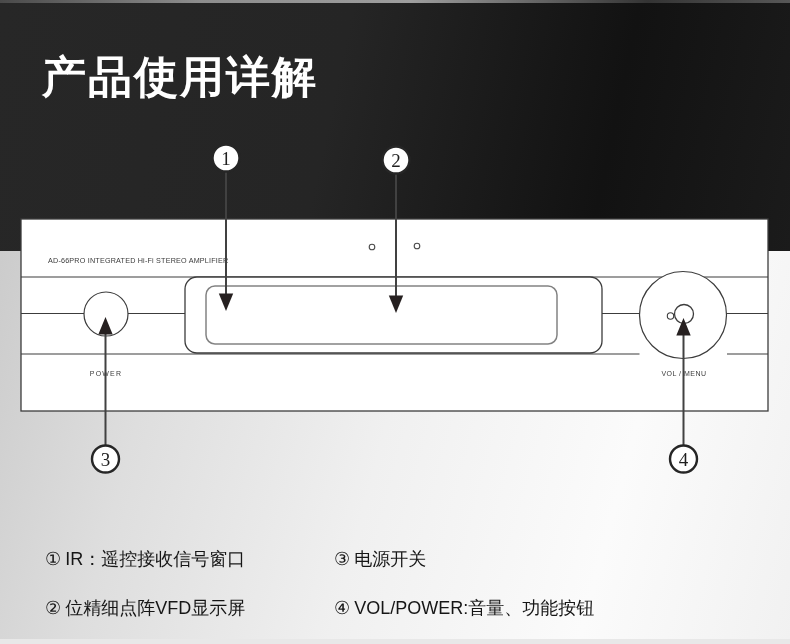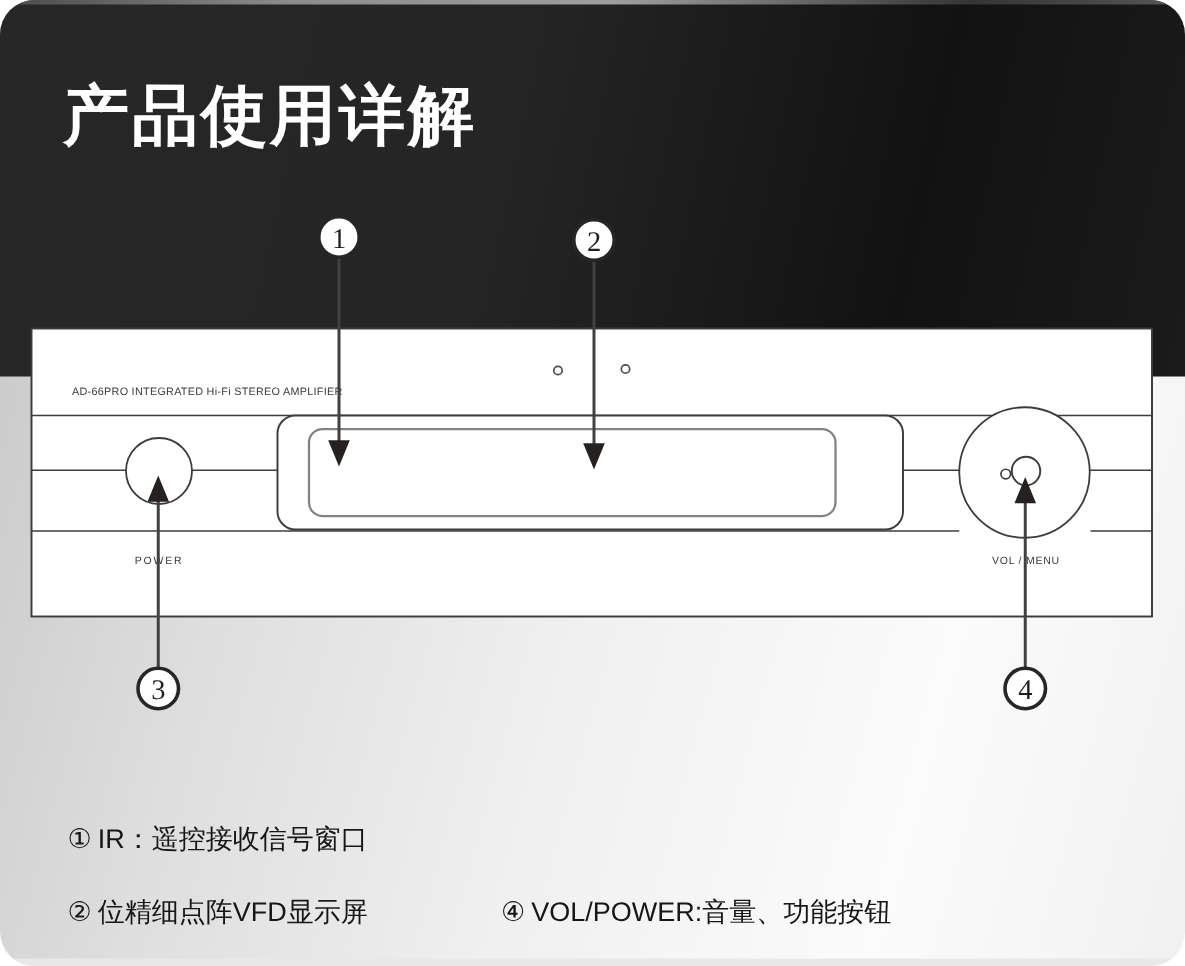--- a/index.html
+++ b/index.html
@@ -1,20 +1,19 @@
 <!DOCTYPE html>
 <html><head>
 <meta charset="utf-8">
 <style>
   * { margin:0; padding:0; box-sizing:border-box; }
   body { font-family:"Liberation Sans", sans-serif; background:#fff; }
   .page {
     position:relative; width:790px; height:644px; overflow:hidden;
     background: linear-gradient(105deg, #c5c5c5 0%, #dedede 26%, #f0f0f0 52%, #fbfbfb 78%, #f1f1f1 100%);
-    border-radius: 23px;
   }
   .header-bg {
     position:absolute; left:0; top:0; width:790px; height:251px;
     background: linear-gradient(102deg, #272727 0%, #252525 42%, #121212 76%, #1b1b1b 100%);
   }
   .top-sheen {
     position:absolute; left:0; top:0; width:790px; height:3px;
     background: linear-gradient(90deg, #4a4a4a 0%, #8d8d8d 25%, #9e9e9e 52%, #343434 82%, #575757 100%);
   }
   .page-title {
@@ -88,20 +87,23 @@
 
     <line x1="683.5" y1="315" x2="683.5" y2="205" stroke="#414141" stroke-width="2"></line>
     <polygon points="683.5,188 676.3,205.5 690.7,205.5" fill="#262020"></polygon>
     <circle cx="683.5" cy="329" r="13.5" fill="#ffffff" stroke="#262626" stroke-width="2.4"></circle>
     <text x="683.5" y="336" text-anchor="middle" font-size="19" fill="#1f1f1f" font-family="Liberation Serif, serif">4</text>
   </svg>
 
   <div class="legend-item li-1">
     <span class="lnum">①</span><span>IR：遥控接收信号窗口</span>
   </div>
+  <div class="legend-item li-2">
+    <span class="lnum">③</span><span>电源开关</span>
+  </div>
   <div class="legend-item li-3">
     <span class="lnum">②</span><span>位精细点阵VFD显示屏</span>
   </div>
   <div class="legend-item li-4">
     <span class="lnum">④</span><span>VOL/POWER:音量、功能按钮</span>
   </div>
 
   <div class="bottom-strip"></div>
 </div>
 

